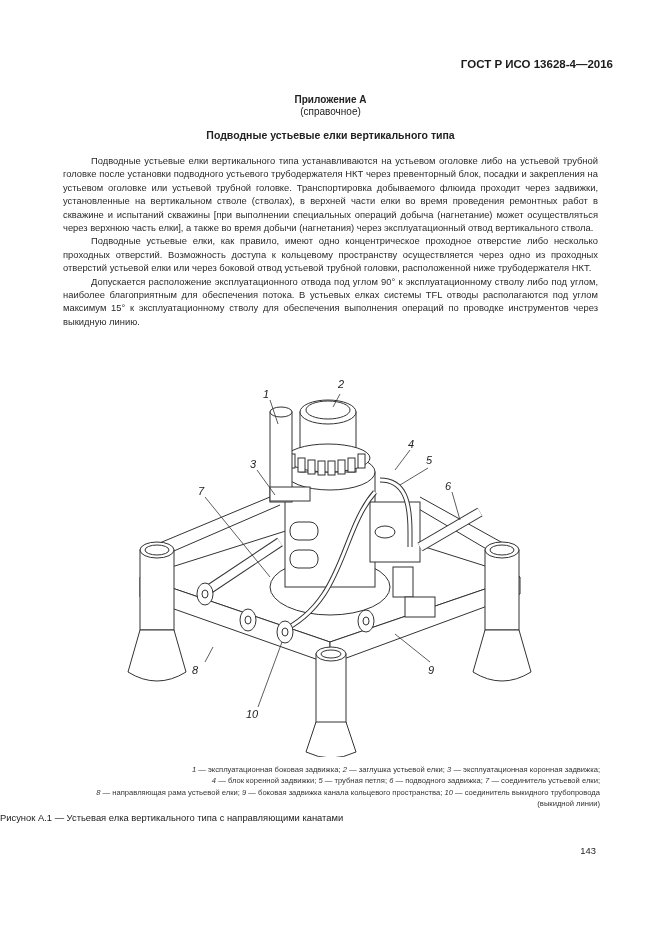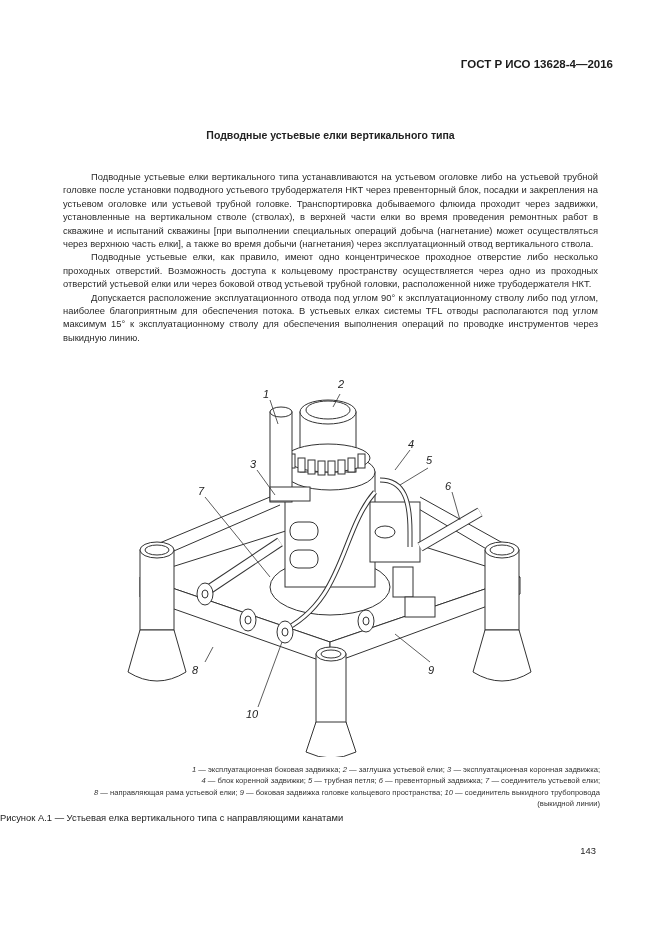--- a/index.html
+++ b/index.html
@@ -2,34 +2,36 @@
 <html><head>
 <meta charset="utf-8">
 <style>
   html, body { margin:0; padding:0; background:#ffffff; }
   body { width:661px; height:936px; position:relative; overflow:hidden;
          font-family:"Liberation Sans", sans-serif; color:#222; }
   .std { position:absolute; top:58px; right:48px; font-size:11.5px; font-weight:bold; color:#1a1a1a; }
   .annex { position:absolute; top:94px; left:0; width:661px; text-align:center; font-size:10px; line-height:12px; color:#222; }
   .annex .t { font-weight:bold; }
   .title { position:absolute; top:129px; left:0; width:661px; text-align:center; font-size:10.5px; font-weight:bold; color:#222; }
-  .body { position:absolute; top:154px; left:63px; width:535px; font-size:9.4px; line-height:13.4px; color:#2a2a2a; text-align:justify;margin-top:16px; }
+  .body { position:absolute; top:154px; left:63px; width:535px; font-size:9.4px; line-height:13.4px; color:#2a2a2a; text-align:justify; }
   .body p { margin:0; text-indent:28px; }
   .figure { position:absolute; top:372px; left:120px; width:420px; height:385px; }
   .legend { position:absolute; top:764px; left:80px; width:520px; text-align:right; font-size:7.6px; line-height:11.4px; color:#333; }
   .caption { position:absolute; top:812px; left:0; width:661px; text-align:left; font-size:9.4px; color:#222; }
   .pageno { position:absolute; top:845px; right:65px; font-size:9.4px; color:#222; }
   .lbl { font-family:"Liberation Sans", sans-serif; font-style:italic; font-size:11px; fill:#222; }
 </style>
 </head>
 <body>
 
 <div class="std">ГОСТ Р ИСО 13628-4—2016</div>
 
 <div class="annex">
+  <div class="t">Приложение А</div>
+  <div>(справочное)</div>
 </div>
 
 <div class="title">Подводные устьевые елки вертикального типа</div>
 
 <div class="body">
   <p>Подводные устьевые елки вертикального типа устанавливаются на устьевом оголовке либо на устьевой трубной головке после установки подводного устьевого трубодержателя НКТ через превенторный блок, посадки и закрепления на устьевом оголовке или устьевой трубной головке. Транспортировка добываемого флюида проходит через задвижки, установленные на вертикальном стволе (стволах), в верхней части елки во время проведения ремонтных работ в скважине и испытаний скважины [при выполнении специальных операций добыча (нагнетание) может осуществляться через верхнюю часть елки], а также во время добычи (нагнетания) через эксплуатационный отвод вертикального ствола.</p>
   <p>Подводные устьевые елки, как правило, имеют одно концентрическое проходное отверстие либо несколько проходных отверстий. Возможность доступа к кольцевому пространству осуществляется через одно из проходных отверстий устьевой елки или через боковой отвод устьевой трубной головки, расположенной ниже трубодержателя НКТ.</p>
   <p>Допускается расположение эксплуатационного отвода под углом 90° к эксплуатационному стволу либо под углом, наиболее благоприятным для обеспечения потока. В устьевых елках системы TFL отводы располагаются под углом максимум 15° к эксплуатационному стволу для обеспечения выполнения операций по проводке инструментов через выкидную линию.</p>
 </div>
 
@@ -136,22 +138,22 @@
     <text class="lbl" x="126" y="346" stroke="none">10</text>
   </svg>
 </div>
 
 <div class="legend">
   <i>1</i> — <span>эксплуатационная боковая задвижка;</span>
   <i>2</i> — <span>заглушка устьевой елки;</span>
   <i>3</i> — <span>эксплуатационная коронная задвижка;</span><br>
   <i>4</i> — <span>блок коренной задвижки;</span>
   <i>5</i> — <span>трубная петля;</span>
-  <i>6</i> — <span>превенторный задвижка;</span>
+  <i>6</i> — <span>подводного задвижка;</span>
   <i>7</i> — <span>соединитель устьевой елки;</span><br>
   <i>8</i> — <span>направляющая рама устьевой елки;</span>
-  <i>9</i> — <span>боковая задвижка головке кольцевого пространства;</span>
+  <i>9</i> — <span>боковая задвижка канала кольцевого пространства;</span>
   <i>10</i> — <span>соединитель выкидного трубопровода (выкидной линии)</span>
 </div>
 
 <div class="caption">Рисунок А.1 — Устьевая елка вертикального типа с направляющими канатами</div>
 
 <div class="pageno">143</div>
 
 </body></html>

